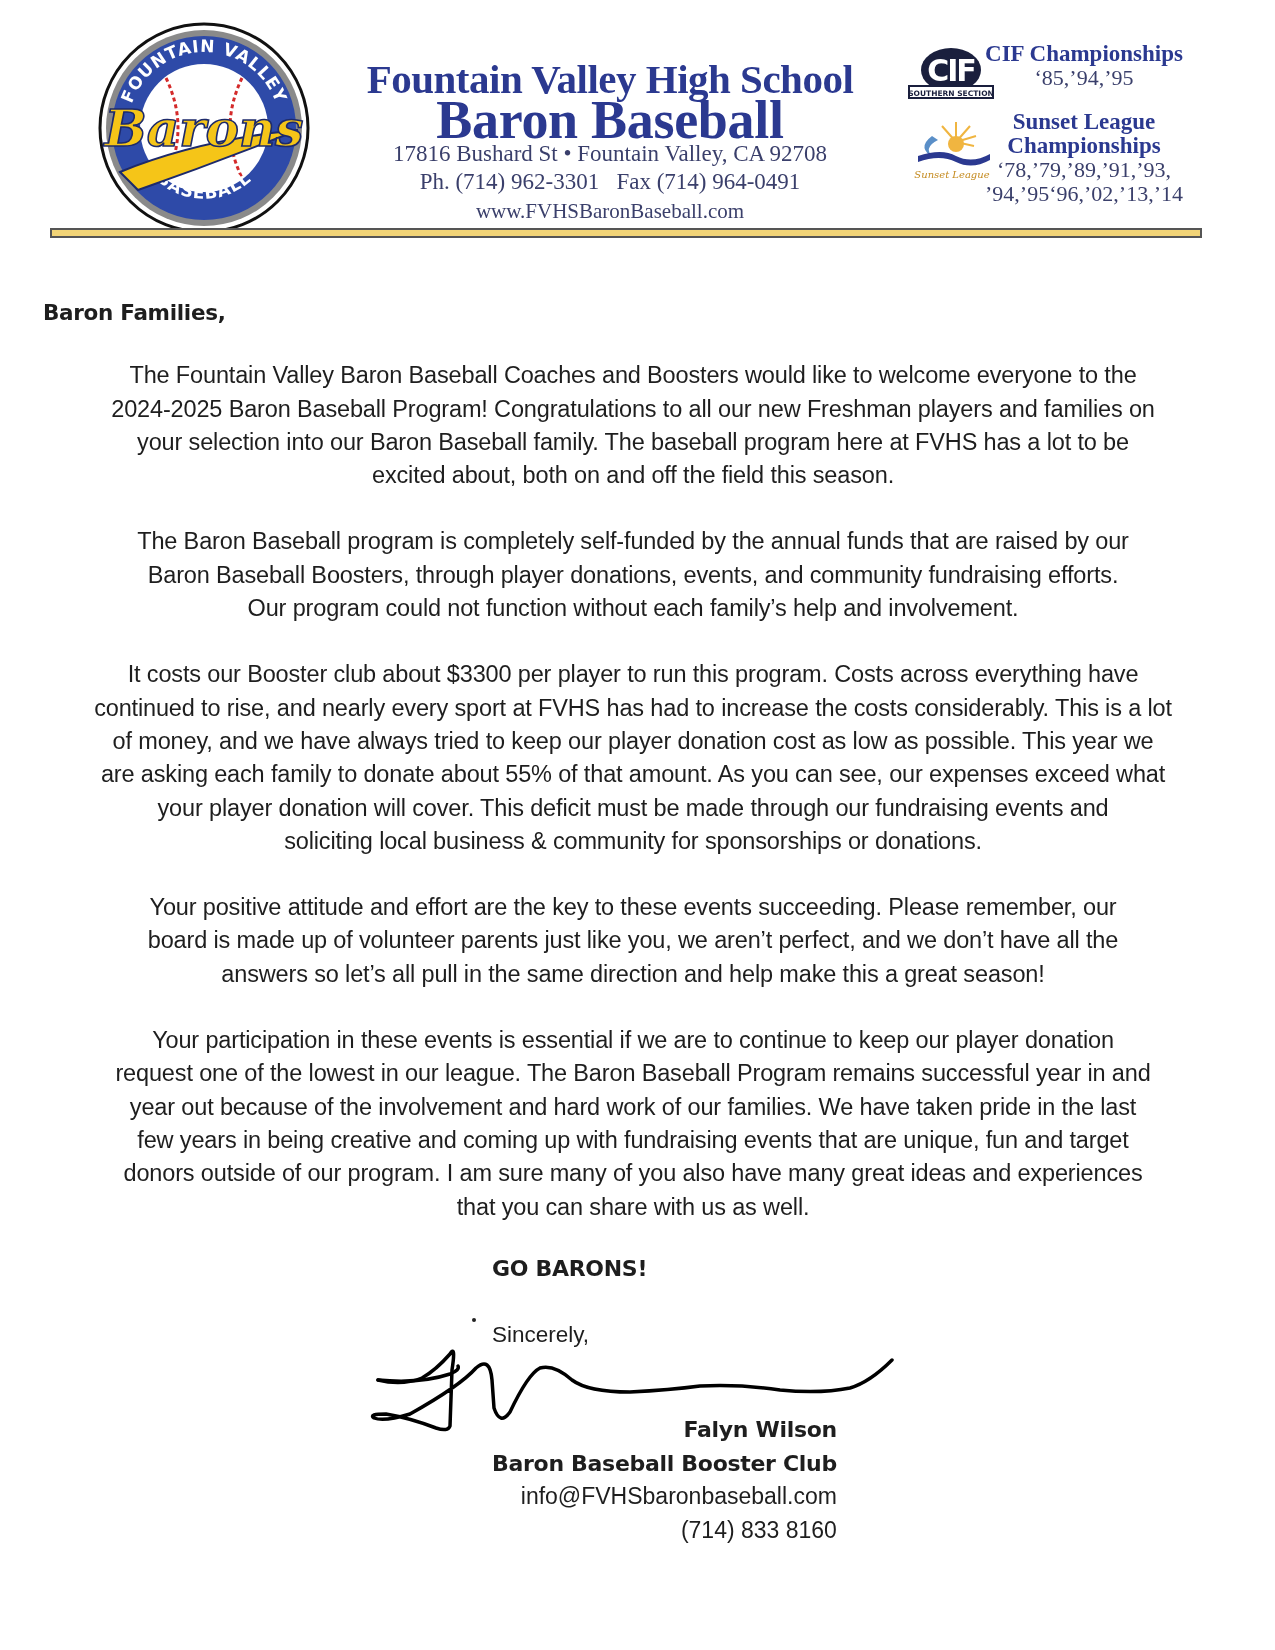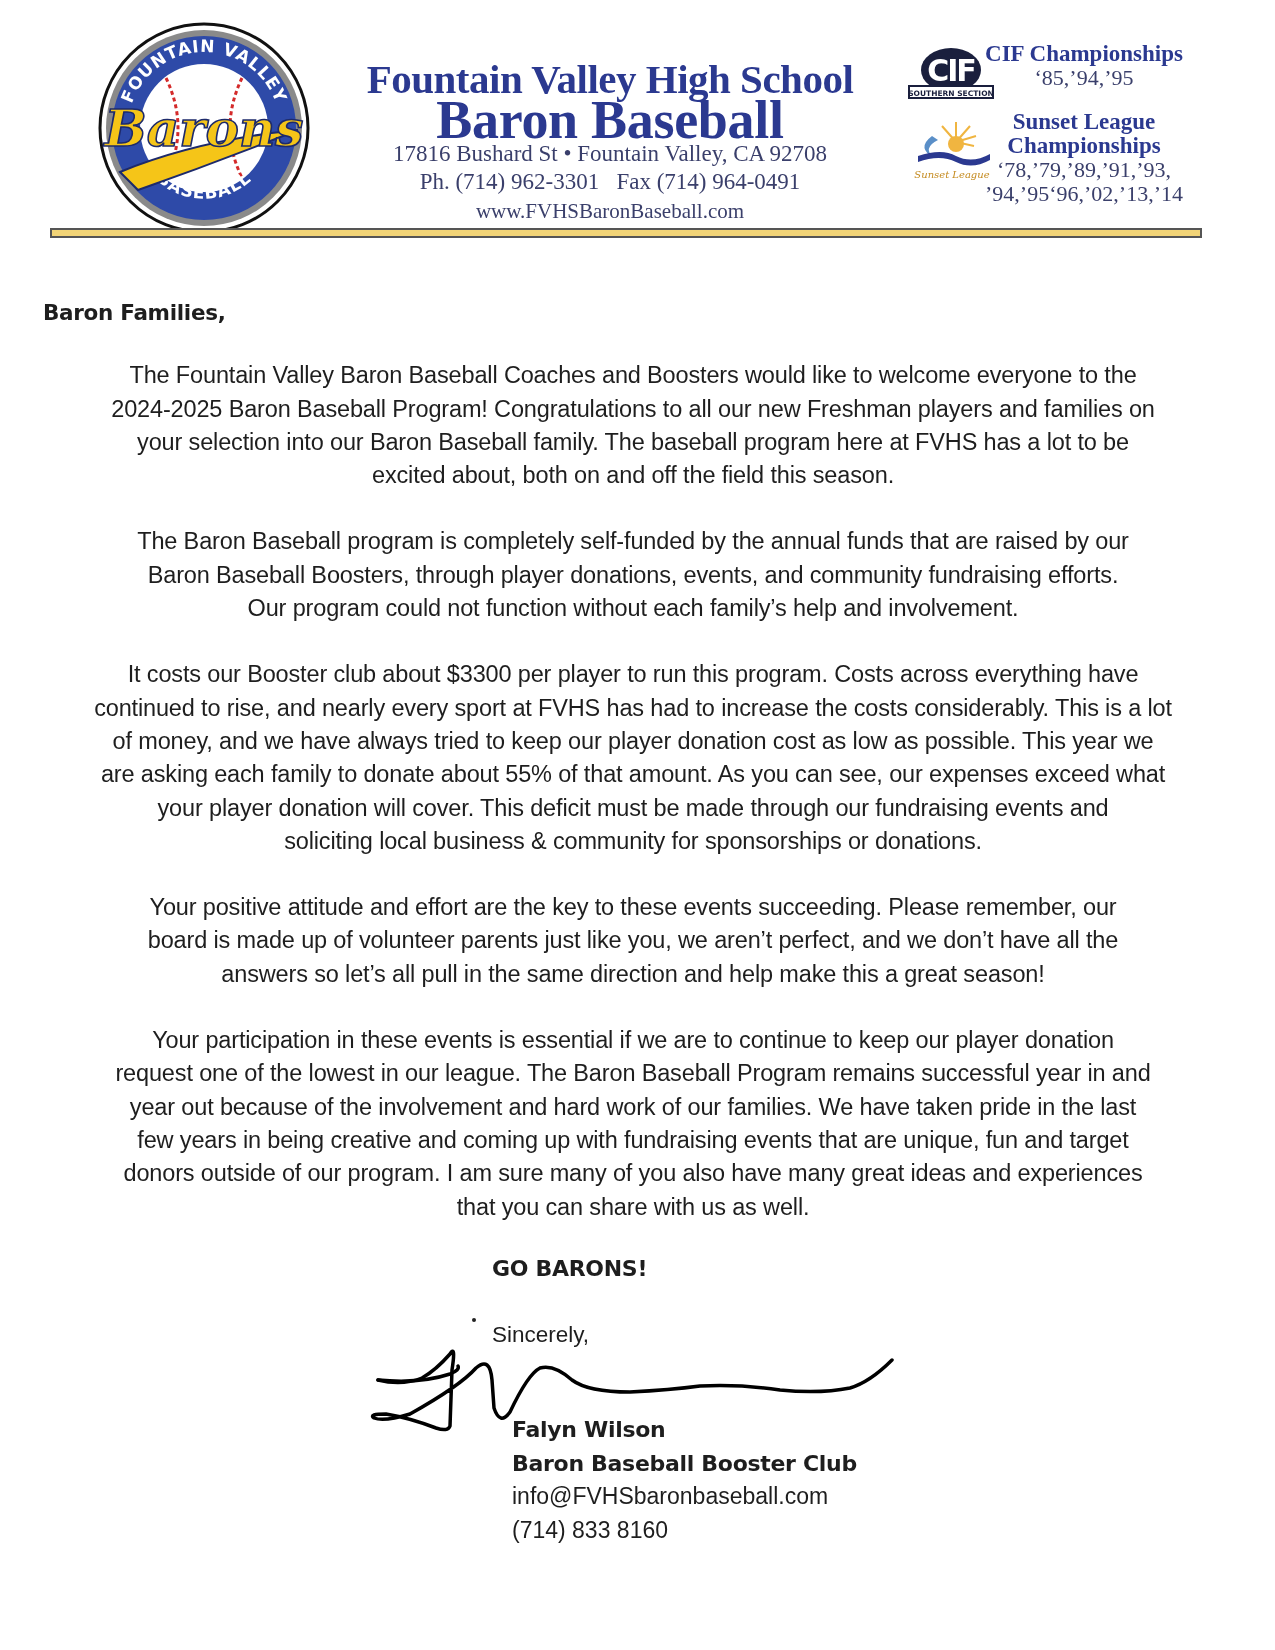--- a/index.html
+++ b/index.html
@@ -28,21 +28,21 @@
     .letter { position: absolute; left: 43px; top: 296px; width: 1180px; font-size: 23.5px; line-height: 33.3px; color: #1e1e1e; }
     .salutation { font-family: "DejaVu Sans", sans-serif; font-weight: bold; font-size: 21.5px; letter-spacing: -0.3px; margin: 0 0 30px 0; }
     .para { margin: 0 0 33px 0; white-space: pre-line; letter-spacing: -0.15px; text-align: center; }
 
     
     .closing { position: absolute; left: 492px; top: 1256px; width: 500px; }
     .go-barons { font-family: "DejaVu Sans", sans-serif; font-weight: bold; font-size: 22px; letter-spacing: -0.3px; color: #1e1e1e; }
     .stray-dot { position: absolute; left: 472px; top: 1318px; width: 4px; height: 4px; background: #222; border-radius: 50%; }
     .sincerely { position: absolute; left: 492px; top: 1322px; font-size: 22.5px; color: #1e1e1e; }
     .signature { position: absolute; left: 340px; top: 1330px; width: 600px; height: 140px; }
-    .sig-block { position: absolute; left: 512px; top: 1413px; }
+    .sig-block { position: absolute; left: 492px; top: 1413px; text-align: right; }
     .sig-name, .sig-title, .sig-org { font-family: "DejaVu Sans", sans-serif; font-weight: bold; font-size: 22px; line-height: 33.5px; letter-spacing: -0.3px; color: #1e1e1e; }
     .sig-email, .sig-phone { font-size: 23px; line-height: 33.5px; color: #1e1e1e; }
   </style>
 </head>
 <body>
 
 <header class="letterhead">
 
   <svg class="logo" viewBox="0 0 212 212">
     <defs>

